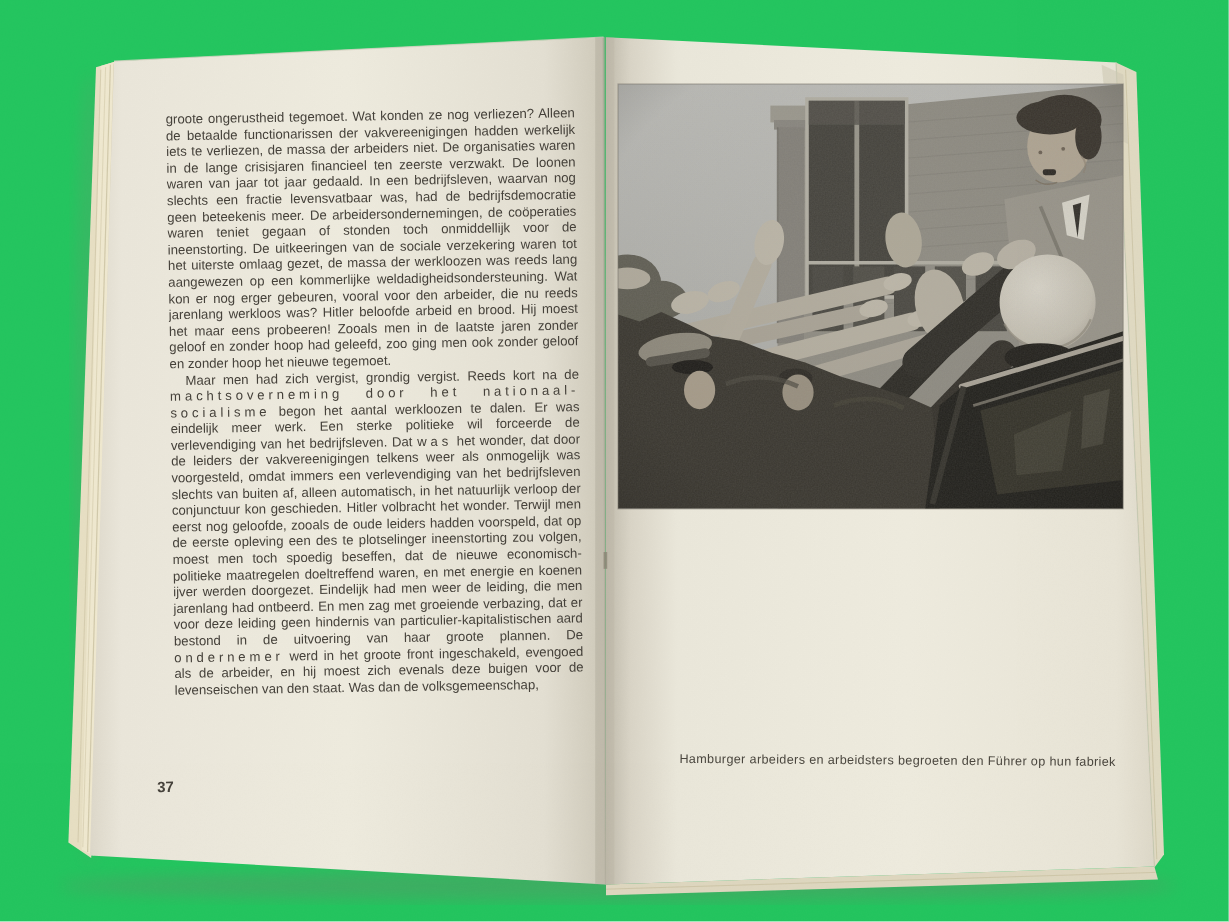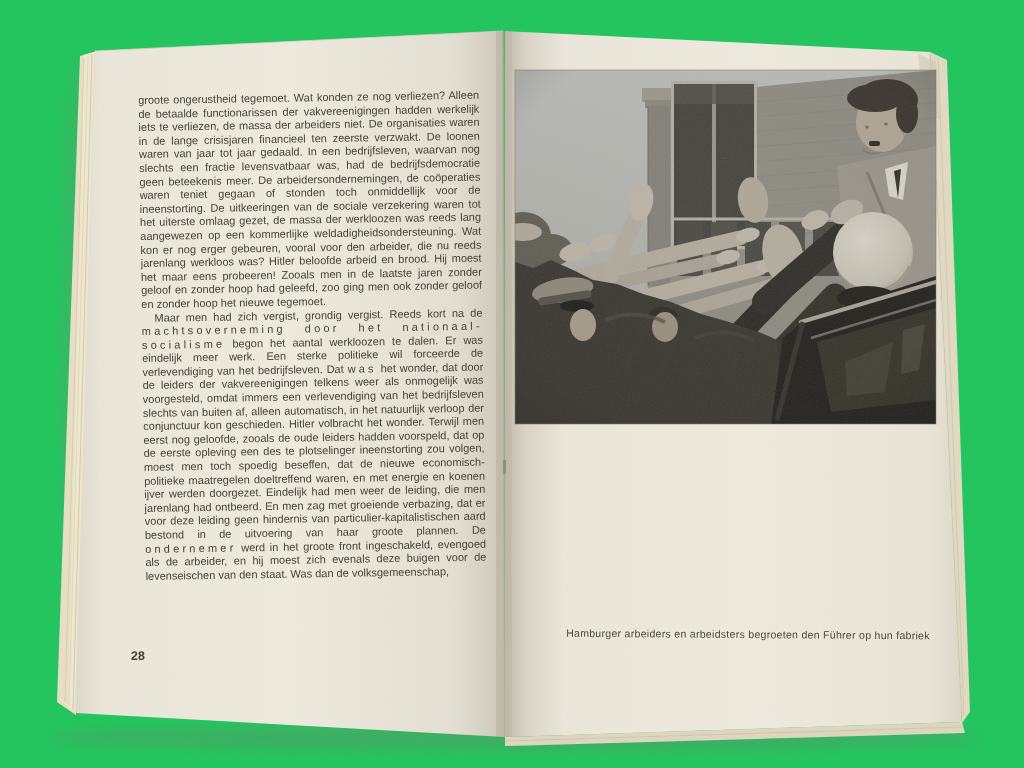--- a/index.html
+++ b/index.html
@@ -235,17 +235,17 @@
   </g>
 
   <rect x="57" y="31" width="913" height="715" filter="url(#grain)" opacity="0.05"></rect>
 </svg>
 
 <div class="text-col">
       <p class="para"><span>groote ongerustheid tegemoet. Wat konden ze nog verliezen? Alleen de betaalde functionarissen der vakvereenigingen hadden werkelijk iets te verliezen, de massa der arbeiders niet. De organisaties waren in de lange crisisjaren financieel ten zeerste verzwakt. De loonen waren van jaar tot jaar gedaald. In een bedrijfsleven, waarvan nog slechts een fractie levensvatbaar was, had de bedrijfsdemocratie geen beteekenis meer. De arbeidersondernemingen, de coöperaties waren teniet gegaan of stonden toch onmiddellijk voor de ineenstorting. De uitkeeringen van de sociale verzekering waren tot het uiterste omlaag gezet, de massa der werkloozen was reeds lang aangewezen op een kommerlijke weldadigheidsondersteuning. Wat kon er nog erger gebeuren, vooral voor den arbeider, die nu reeds jarenlang werkloos was? Hitler beloofde arbeid en brood. Hij moest het maar eens probeeren! Zooals men in de laatste jaren zonder geloof en zonder hoop had geleefd, zoo ging men ook zonder geloof en zonder hoop het nieuwe tegemoet.</span></p>
       <p class="para indent"><span>Maar men had zich vergist, grondig vergist. Reeds kort na de </span><span class="sperr">machtsoverneming door het nationaal-socialisme</span><span> begon het aantal werkloozen te dalen. Er was eindelijk meer werk. Een sterke politieke wil forceerde de verlevendiging van het bedrijfsleven. Dat </span><span class="sperr">was</span><span> het wonder, dat door de leiders der vakvereenigingen telkens weer als onmogelijk was voorgesteld, omdat immers een verlevendiging van het bedrijfsleven slechts van buiten af, alleen automatisch, in het natuurlijk verloop der conjunctuur kon geschieden. Hitler volbracht het wonder. Terwijl men eerst nog geloofde, zooals de oude leiders hadden voorspeld, dat op de eerste opleving een des te plotselinger ineenstorting zou volgen, moest men toch spoedig beseffen, dat de nieuwe economisch-politieke maatregelen doeltreffend waren, en met energie en koenen ijver werden doorgezet. Eindelijk had men weer de leiding, die men jarenlang had ontbeerd. En men zag met groeiende verbazing, dat er voor deze leiding geen hindernis van particulier-kapitalistischen aard bestond in de uitvoering van haar groote plannen. De </span><span class="sperr">ondernemer</span><span> werd in het groote front ingeschakeld, evengoed als de arbeider, en hij moest zich evenals deze buigen voor de levenseischen van den staat. Was dan de volksgemeenschap,</span></p>
     </div>
 
-<div class="page-number">28</div>
+<div class="page-number">37</div>
 
 <div class="caption">Hamburger arbeiders en arbeidsters begroeten den Führer op hun fabriek</div>
 
 </div>
 
 </body></html>

